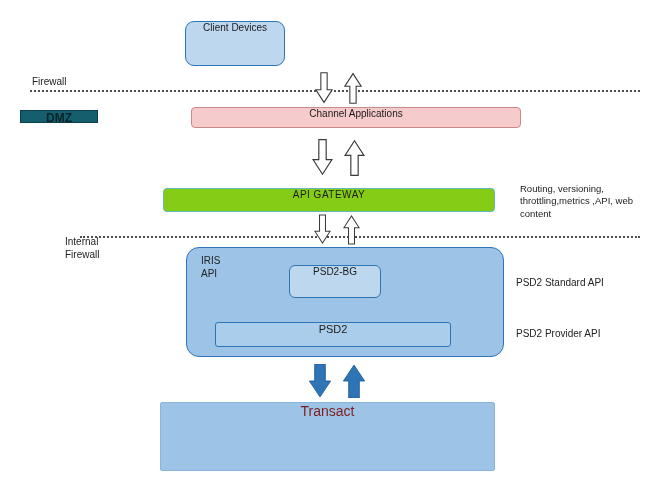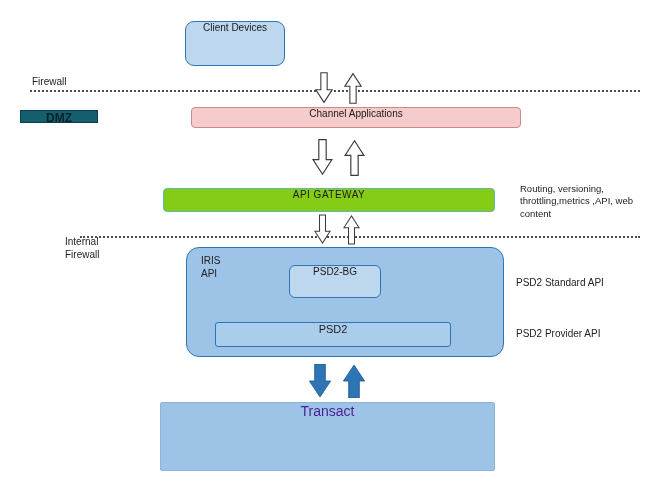--- a/index.html
+++ b/index.html
@@ -37,21 +37,21 @@
   .psd2bg-box{
     background:#bdd7ee;border:1.2px solid #2e75b6;border-radius:6px;
     font-size:10px;
   }
   .psd2-box{
     background:#a9cdeb;border:1.2px solid #2e75b6;border-radius:3px;
     font-size:11px;
   }
   .transact-box{
     background:#9dc3e6;border:1px solid #8ab4da;border-radius:2px;
-    font-size:14px;color:#4c1d95;
+    font-size:14px;color:#7f1d1d;
   }
   .freetext{font-size:10px;color:#222;line-height:1.25;}
   .small-note{font-size:9.5px;color:#222;line-height:1.3;}
   .prelines{white-space:pre-line;}
   .dotline{border-top:2px dotted #4d4d4d;height:0;}
   .arrow svg{display:block;}
   .flip{transform:scaleY(-1);}
 </style>
 </head>
 <body>

